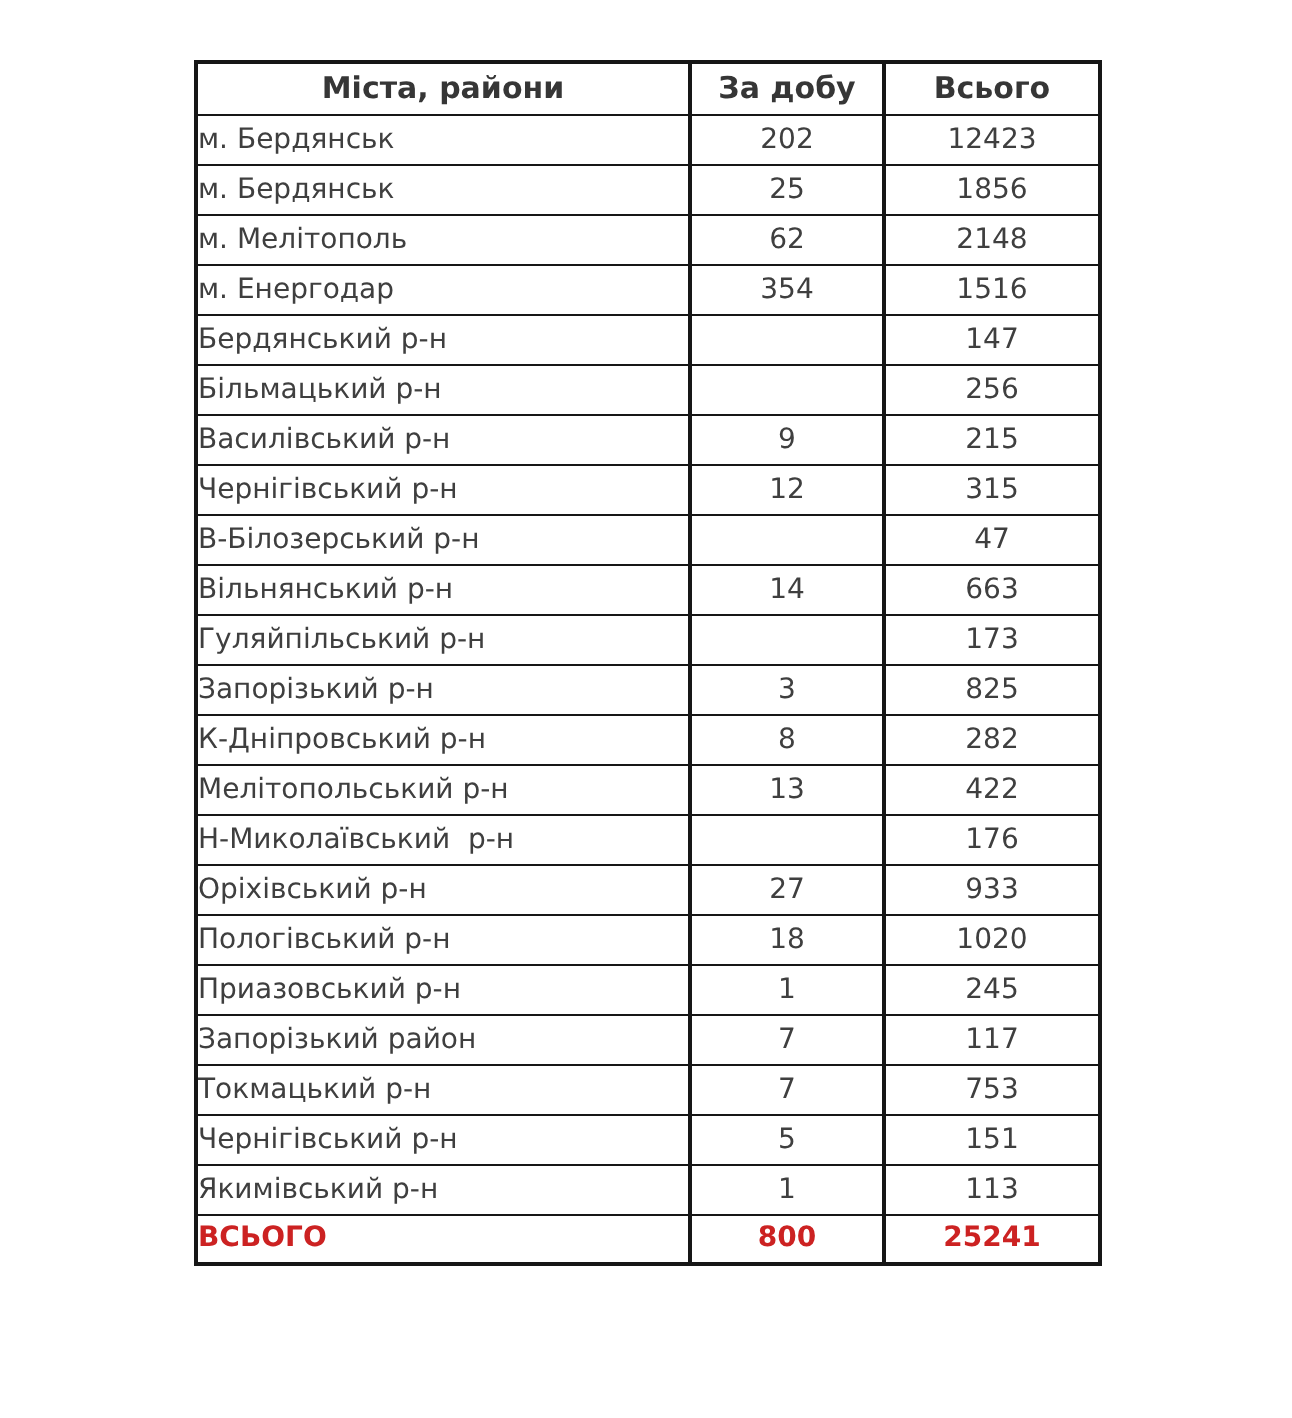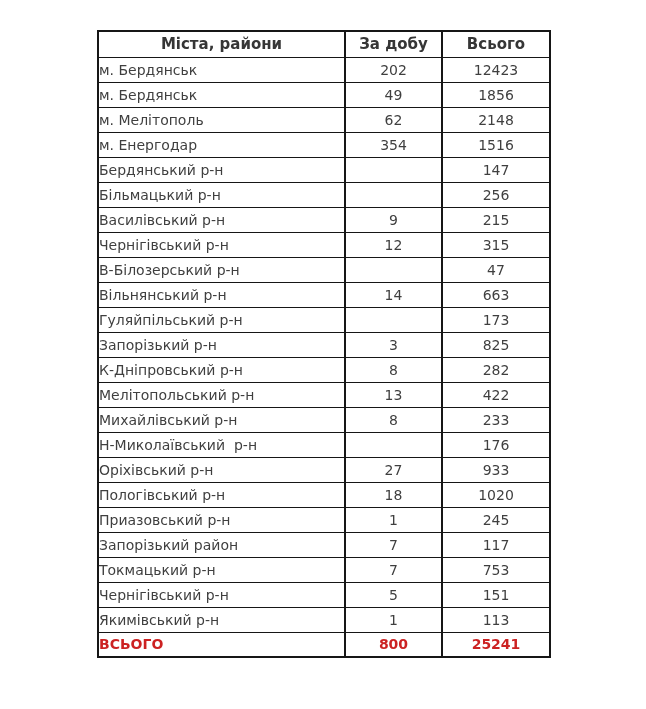--- a/index.html
+++ b/index.html
@@ -81,21 +81,21 @@
       </tr>
     </thead>
     <tbody>
       <tr>
         <td class="name">м. Бердянськ</td>
         <td class="num">202</td>
         <td class="num">12423</td>
       </tr>
       <tr>
         <td class="name">м. Бердянськ</td>
-        <td class="num">49</td>
+        <td class="num">25</td>
         <td class="num">1856</td>
       </tr>
       <tr>
         <td class="name">м. Мелітополь</td>
         <td class="num">62</td>
         <td class="num">2148</td>
       </tr>
       <tr>
         <td class="name">м. Енергодар</td>
         <td class="num">354</td>
@@ -143,25 +143,20 @@
       </tr>
       <tr>
         <td class="name">К-Дніпровський р-н</td>
         <td class="num">8</td>
         <td class="num">282</td>
       </tr>
       <tr>
         <td class="name">Мелітопольський р-н</td>
         <td class="num">13</td>
         <td class="num">422</td>
-      </tr>
-      <tr>
-        <td class="name">Михайлівський р-н</td>
-        <td class="num">8</td>
-        <td class="num">233</td>
       </tr>
       <tr>
         <td class="name">Н-Миколаївський  р-н</td>
         <td class="num"></td>
         <td class="num">176</td>
       </tr>
       <tr>
         <td class="name">Оріхівський р-н</td>
         <td class="num">27</td>
         <td class="num">933</td>

